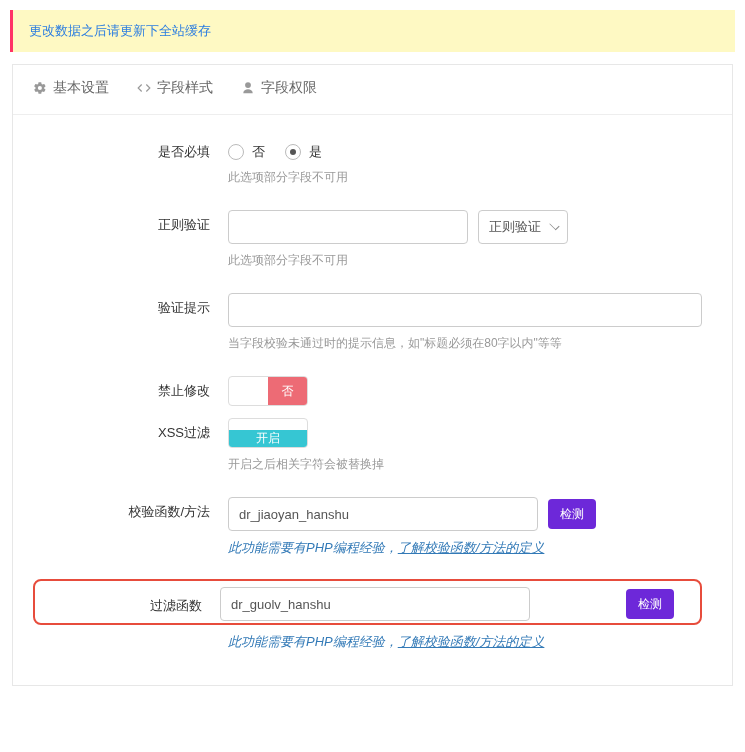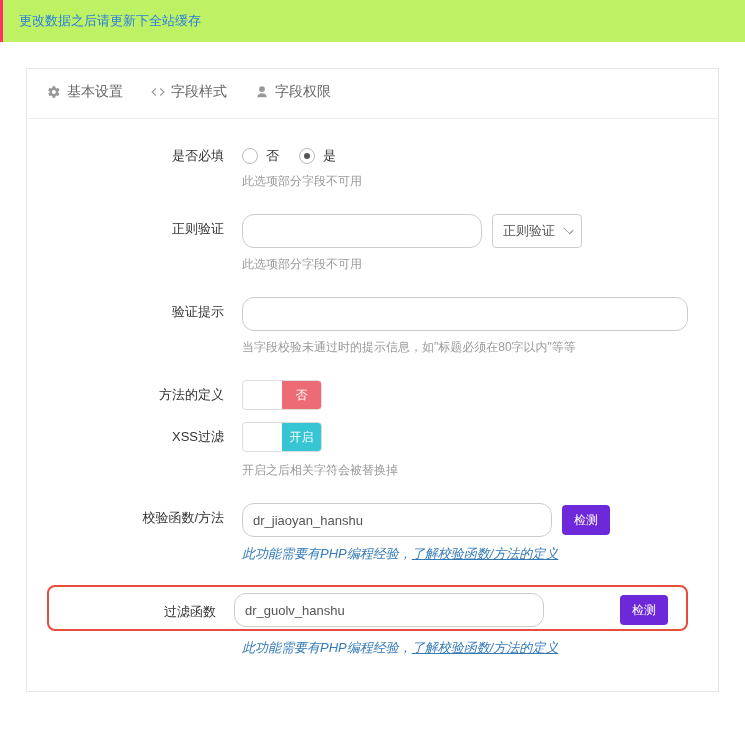--- a/index.html
+++ b/index.html
@@ -1,47 +1,47 @@
 <!DOCTYPE html>
 <html><head>
 <meta charset="utf-8">
 <style>
 * { box-sizing: border-box; margin: 0; padding: 0; }
 body { font-family: -apple-system, "Helvetica Neue", Arial, sans-serif; font-size: 13px; color: #333; background: #fff; width: 745px; }
-.alert { background: #bef264; border-left: 3px solid #f36; padding: 12px 16px; color: #2b7de0; font-size: 13px; }
-.panel { border: 1px solid #e7e7e7; margin: 26px; padding: 0; }
+.alert { background: #fef9c3; border-left: 3px solid #f36; padding: 12px 16px; margin: 10px; color: #2b7de0; font-size: 13px; }
+.panel { border: 1px solid #e7e7e7; margin: 12px; padding: 0; }
 .tabs { display: flex; border-bottom: 1px solid #eee; padding: 0 20px; height: 50px; align-items: center; gap: 28px; }
 .tab { display: flex; align-items: center; gap: 6px; color: #666; cursor: pointer; height: 50px; border-bottom: 3px solid transparent; font-size: 14px; }
 .tab.active { color: #36c6d3; border-bottom-color: #36c6d3; }
 .tab .icon { width: 14px; height: 14px; display: inline-flex; align-items: center; justify-content: center; }
 .form { padding: 20px 30px 20px 30px; }
 .form-row { display: flex; margin-bottom: 8px; align-items: flex-start; }
 .form-label { width: 185px; text-align: right; padding-right: 18px; padding-top: 8px; color: #333; font-size: 13px; }
 .form-control-wrap { flex: 1; padding-top: 2px; }
 .help { color: #999; font-size: 12px; margin-top: 8px; margin-bottom: 14px; display: block; }
 .radio-group { display: flex; gap: 20px; align-items: center; padding-top: 6px; }
 .radio { display: flex; align-items: center; gap: 8px; cursor: pointer; }
 .radio-circle { width: 16px; height: 16px; border: 1px solid #bbb; border-radius: 50%; display: inline-flex; align-items: center; justify-content: center; }
 .radio-circle.checked::after { content:""; width: 6px; height: 6px; background:#555; border-radius:50%; }
-input[type=text] { height: 34px; border: 1px solid #ccc; border-radius: 12px; padding: 0 10px; font-size: 13px; color: #555; }
+input[type=text] { height: 34px; border: 1px solid #ccc; border-radius: 4px; padding: 0 10px; font-size: 13px; color: #555; }
 .input-md { width: 240px; }
 .input-wide { width: 100%; }
 .inline-row { display:flex; gap:10px; align-items:center; }
 .select-like { height: 34px; border:1px solid #ccc; border-radius:4px; padding: 0 26px 0 10px; display:inline-flex; align-items:center; position:relative; background:#fff; color:#555; cursor:pointer; }
 .select-like::after { content:""; position:absolute; right:8px; top:50%; width:8px; height:8px; border-bottom:1px solid #888; border-right:1px solid #888; transform: translateY(-70%) rotate(45deg) scaleY(0.6); }
 .switch { width: 80px; height: 30px; border:1px solid #ddd; border-radius:4px; display:inline-flex; overflow:hidden; cursor:pointer; background:#fff; }
 .switch-knob { flex:1; }
 .switch-label { flex:1; display:flex; align-items:center; justify-content:center; color:#fff; font-size:12px; }
 .switch.off .switch-label { background:#ed6b75; }
 .switch.on .switch-label { background:#36c6d3; }
-.switch.on { }
+.switch.on { flex-direction: column; }
 .switch.off { flex-direction: row; }
 .btn { background:#6d28d9; color:#fff; border:none; border-radius:4px; height:30px; padding:0 12px; font-size:12px; cursor:pointer; }
 .link { color:#337ab7; font-size:13px;font-style:italic; }
-.highlight-box { border: 2px solid #e74c3c; border-radius: 8px; padding: 6px 18px 2px 10px; margin-left: -10px; display:flex; align-items:center; }
+.highlight-box { border: 2px solid #e74c3c; border-radius: 8px; padding: 6px 26px 2px 10px; margin-left: -10px; display:flex; align-items:center; }
 .highlight-box .form-label { width: 175px; padding-right: 18px; padding-top: 4px;}
 svg { display:block; }
 </style>
 </head>
 <body>
 
 <div class="alert">
   <span>更改数据之后请更新下全站缓存</span>
 </div>
 
@@ -108,21 +108,21 @@
 
     <div class="form-row">
       <div class="form-label">验证提示</div>
       <div class="form-control-wrap">
         <input type="text" class="input-wide" value="" style="">
         <span class="help">当字段校验未通过时的提示信息，如"标题必须在80字以内"等等</span>
       </div>
     </div>
 
     <div class="form-row">
-      <div class="form-label">方法的定义</div>
+      <div class="form-label">禁止修改</div>
       <div class="form-control-wrap">
         <div class="switch off">
           <div class="switch-knob"></div>
           <div class="switch-label">否</div>
         </div>
       </div>
     </div>
 
     <div class="form-row">
       <div class="form-label">XSS过滤</div>

